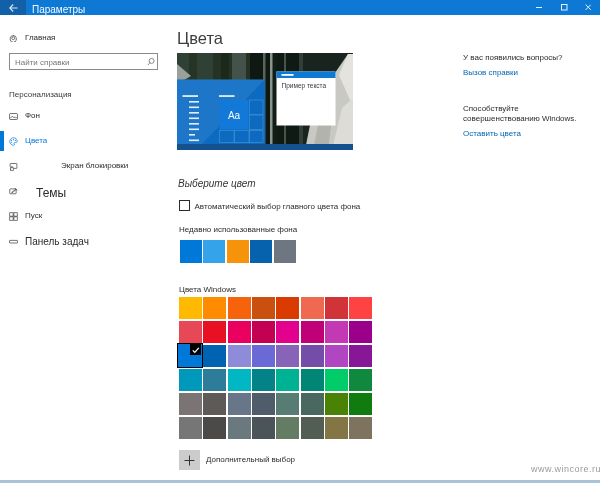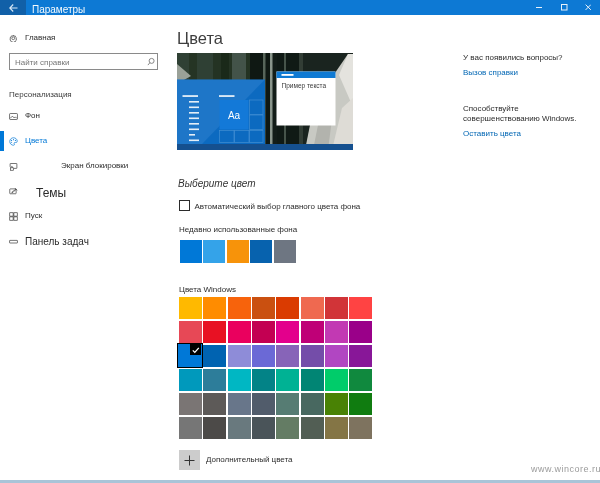--- a/index.html
+++ b/index.html
@@ -214,18 +214,18 @@
   <div class="abs" style="left:177.4px;top:342.9px;width:25.4px;height:25.6px;border:1.6px solid #000;background:#0078d7;"></div>
   <div class="abs" style="left:190.3px;top:344.2px;width:11px;height:11px;background:#000;"></div>
   <svg class="abs" style="left:192.3px;top:347px;" width="7.5" height="6.5" viewBox="0 0 7.5 6.5">
     <path d="M0.8 3.4 L2.8 5.4 L6.8 0.9" stroke="#fff" stroke-width="1.3" fill="none"></path>
   </svg>
 
   <div class="abs" style="left:179px;top:450px;width:21px;height:20px;background:#cccccc;"></div>
   <svg class="abs" style="left:184px;top:454.5px;" width="11" height="11" viewBox="0 0 11 11">
     <path d="M5.5 0.5 V10.5 M0.5 5.5 H10.5" stroke="#333" stroke-width="1"></path>
   </svg>
-  <div class="abs" style="left:206px;top:454.5px;font-size:8px;color:#2b2b2b;">Дополнительный цвета</div>
+  <div class="abs" style="left:206px;top:454.5px;font-size:8px;color:#2b2b2b;">Дополнительный выбор</div>
 
   <div class="abs" style="left:531px;top:464px;font-size:9px;letter-spacing:0.5px;color:#9b9b9b;">www.wincore.ru</div>
 
   <div class="abs" style="left:0;top:479.5px;width:600px;height:3px;background:#a9c4d8;"></div>
 </div>
 
 </body></html>

